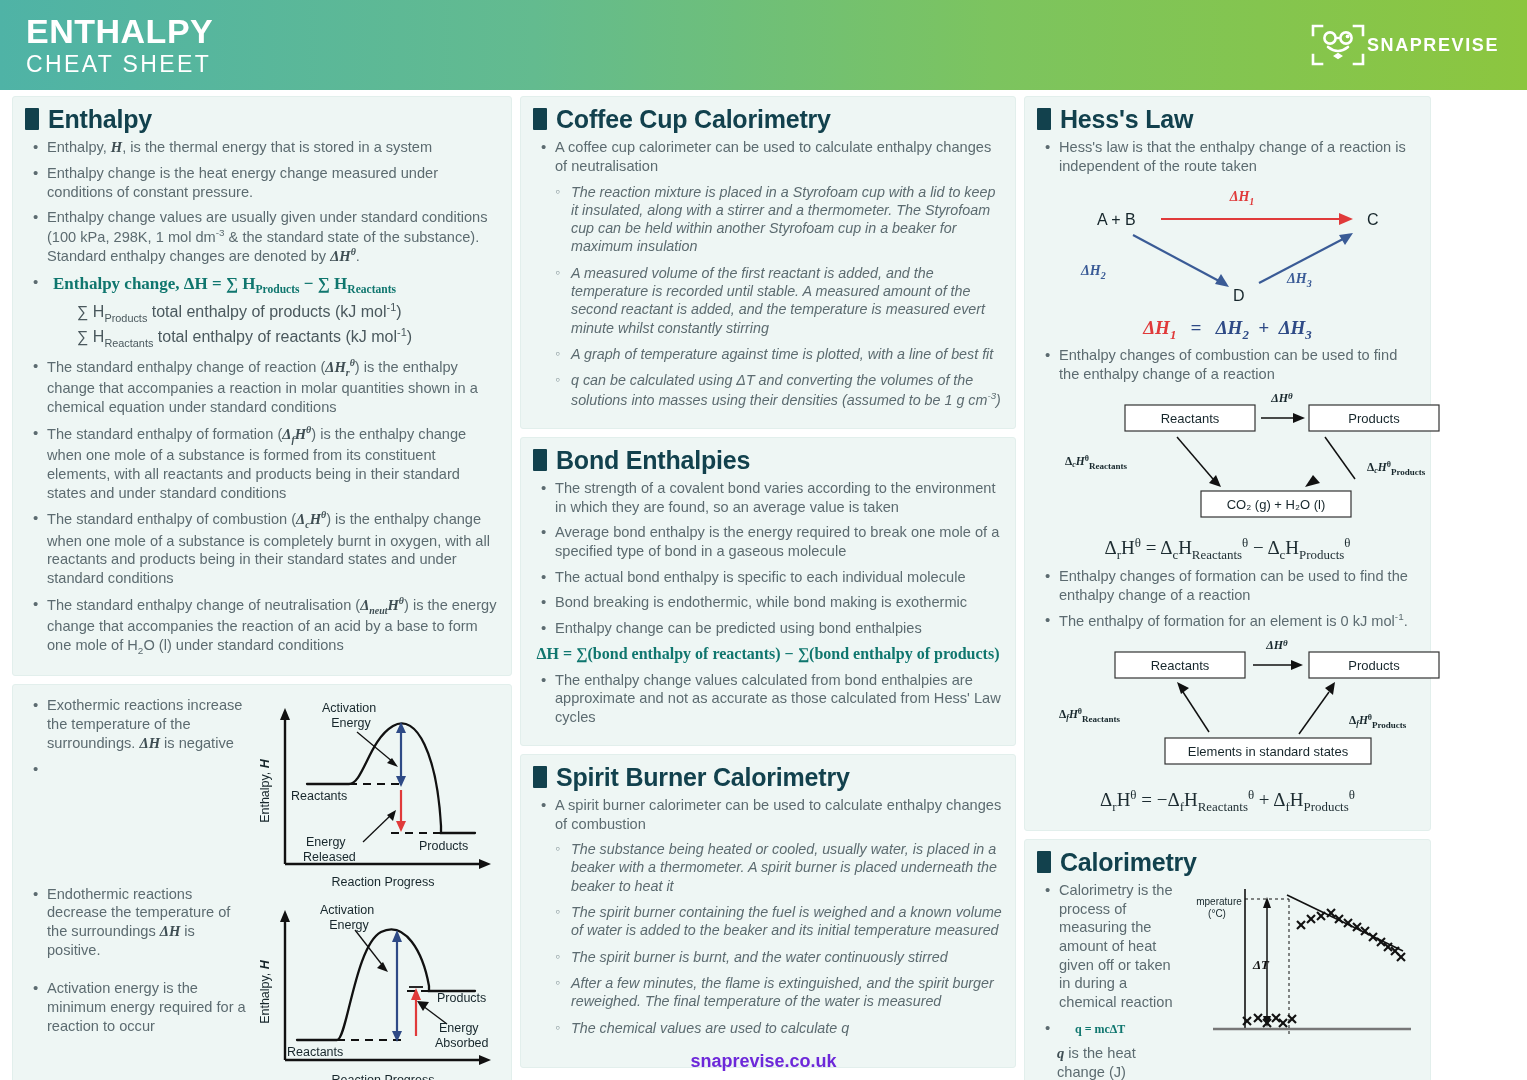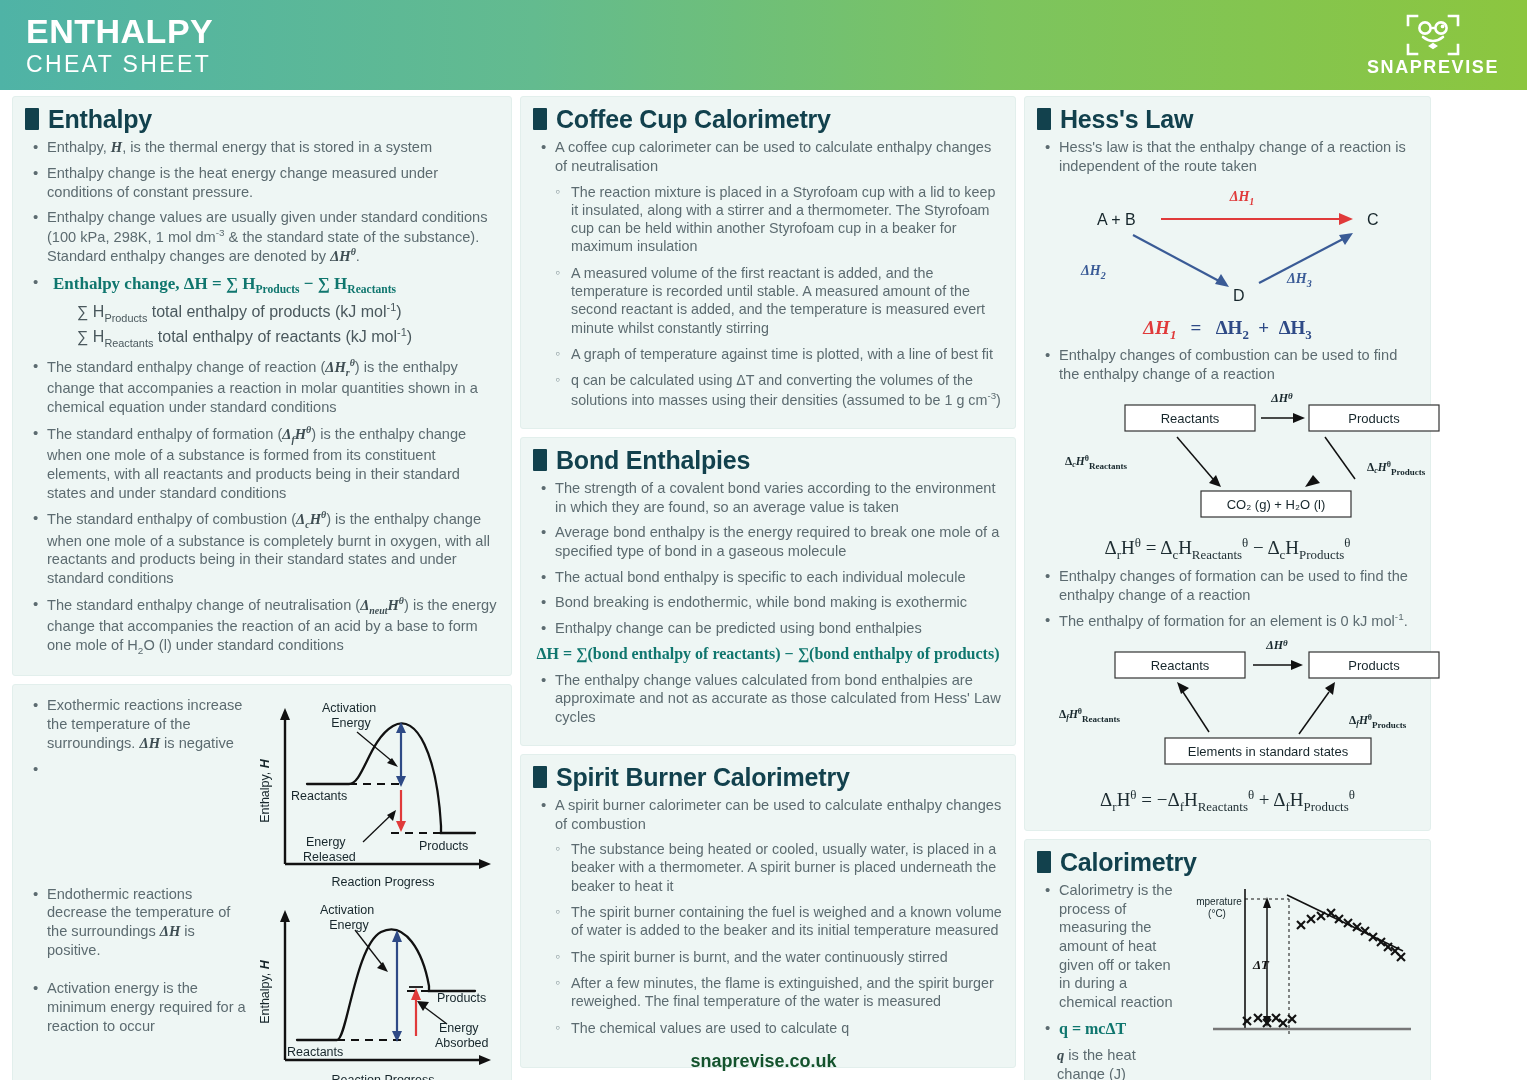--- a/index.html
+++ b/index.html
@@ -20,21 +20,21 @@
   }
   .title-block { color:#fff; line-height: 1; }
   .title-main {
     font-size: 34px; font-weight: bold; letter-spacing: 0.5px;
     color:#fff;
   }
   .title-sub {
     font-size: 23px; font-weight: 500; letter-spacing: 2.4px;
     color:#fff; margin-top: 5px;
   }
-  .brand { display:flex; flex-direction:column; align-items:center; }
+  .brand { display:flex; flex-direction:row; align-items:center; }
   .brand-name {
     color:#fff; font-size:18px; font-weight:bold; letter-spacing: 1.6px;
   }
 
   
   .columns {
     display: flex; gap: 8px;
     padding: 6px 12px 0 12px;
     height: 978px;
   }
@@ -66,21 +66,21 @@
   ul { list-style: none; }
   .b1 > li {
     position: relative; padding-left: 22px;
     color:#5c6b70; font-size: 14.6px; line-height: 1.28;
     margin-bottom: 7px;
   }
   .b1 > li::before {
     content:"•"; position:absolute; left: 8px; top:-1px;
     color:#5c6b70; font-size: 15px;
   }
-  .b2 { margin: 6px 0 0 18px; }
+  .b2 { margin: 6px 0 0 18px; font-style: italic; }
   .b2 > li {
     position: relative; padding-left: 20px;
     color:#5c6b70; font-size: 14.3px; line-height: 1.28;
     margin-bottom: 8px;
   }
   .b2 > li::before {
     content:"◦"; position:absolute; left: 4px; top: 0px;
     color:#8b9a9e; font-size: 14px;
   }
   .plain { color:#5c6b70; font-size:14.6px; line-height:1.3; }
@@ -110,21 +110,21 @@
     font-size: 12.5px; fill:#16262b; font-family:"Liberation Sans", sans-serif;
   }
   .eq-big {
     text-align:center; font-family:"Liberation Serif", serif;
     font-size: 19px; color:#1d2c31; margin: 2px 0 4px 0;
   }
 
   
   .footer {
     position:absolute; bottom: 8px; left:0; width:100%;
-    text-align:center; color:#14532d; font-size: 18px; font-weight:bold;
+    text-align:center; color:#6d28d9; font-size: 18px; font-weight:bold;
   }
   .red { color:#e03a3a; }
   .navy { color:#2e4a86; }
 </style>
 </head>
 <body>
 
 <div class="page">
 
   <div class="header">
@@ -337,21 +337,21 @@
           <line x1="96" y1="52" x2="182" y2="98" stroke="#3a5b96" stroke-width="2.2"></line>
           <polygon points="192,104 178,101 184,91" fill="#3a5b96"></polygon>
           <text x="44" y="92" font-size="14" font-weight="bold" font-style="italic" fill="#3a5b96" font-family="Liberation Serif, serif">Δ<tspan font-style="italic">H</tspan><tspan font-size="10" dy="4">2</tspan></text>
 
           <line x1="222" y1="100" x2="306" y2="56" stroke="#3a5b96" stroke-width="2.2"></line>
           <polygon points="316,50 302,52 308,62" fill="#3a5b96"></polygon>
           <text x="250" y="100" font-size="14" font-weight="bold" font-style="italic" fill="#3a5b96" font-family="Liberation Serif, serif">Δ<tspan font-style="italic">H</tspan><tspan font-size="10" dy="4">3</tspan></text>
         </svg>
         <div class="eq-big" style="font-weight:bold;">
           <span class="red" style="font-style:italic;">ΔH<sub>1</sub></span>
-          <span class="navy" style="">&nbsp; = &nbsp; ΔH<sub>2</sub> &nbsp;+&nbsp; ΔH<sub>3</sub></span>
+          <span class="navy" style="font-style:italic;">&nbsp; = &nbsp; ΔH<sub>2</sub> &nbsp;+&nbsp; ΔH<sub>3</sub></span>
         </div>
 
         <ul class="b1">
           <li>Enthalpy changes of combustion can be used to find the enthalpy change of a reaction</li>
         </ul>
 
         <svg width="430" height="140" viewBox="0 0 430 140" class="diagram">
           <rect x="88" y="14" width="130" height="26" fill="#fff" stroke="#333" stroke-width="1.2"></rect>
           <text x="153" y="32" font-size="13" text-anchor="middle" fill="#16262b">Reactants</text>
           <rect x="272" y="14" width="130" height="26" fill="#fff" stroke="#333" stroke-width="1.2"></rect>
@@ -400,21 +400,21 @@
       <div class="card" style="flex:1;">
         <div class="sec-head">
           <div class="sec-sq"></div>
           <div class="sec-title">Calorimetry</div>
         </div>
         <div style="display:flex;">
           <div style="width:250px;">
             <ul class="b1">
               <li>Calorimetry is the process of measuring the amount of heat given off or taken in during a chemical reaction</li>
               <li>
-                <span class="formula ser" style="font-size:16px;margin:0;">q = mcΔT</span>
+                <span class="formula ser" style="font-size:12px;margin:16px;">q = mcΔT</span>
               </li>
             </ul>
             <div style="margin-left:20px;">
               <div class="plain"><b class="bi ser">q</b> is the heat change (J)</div>
               <div class="plain"><b class="bi ser">m</b> is the mass of the substance (g)</div>
               <div class="plain"><b class="bi ser">c</b> is the specific heat capacity (J g<sup>-1</sup> K<sup>-1</sup>)</div>
 
             </div>
           </div>
 

